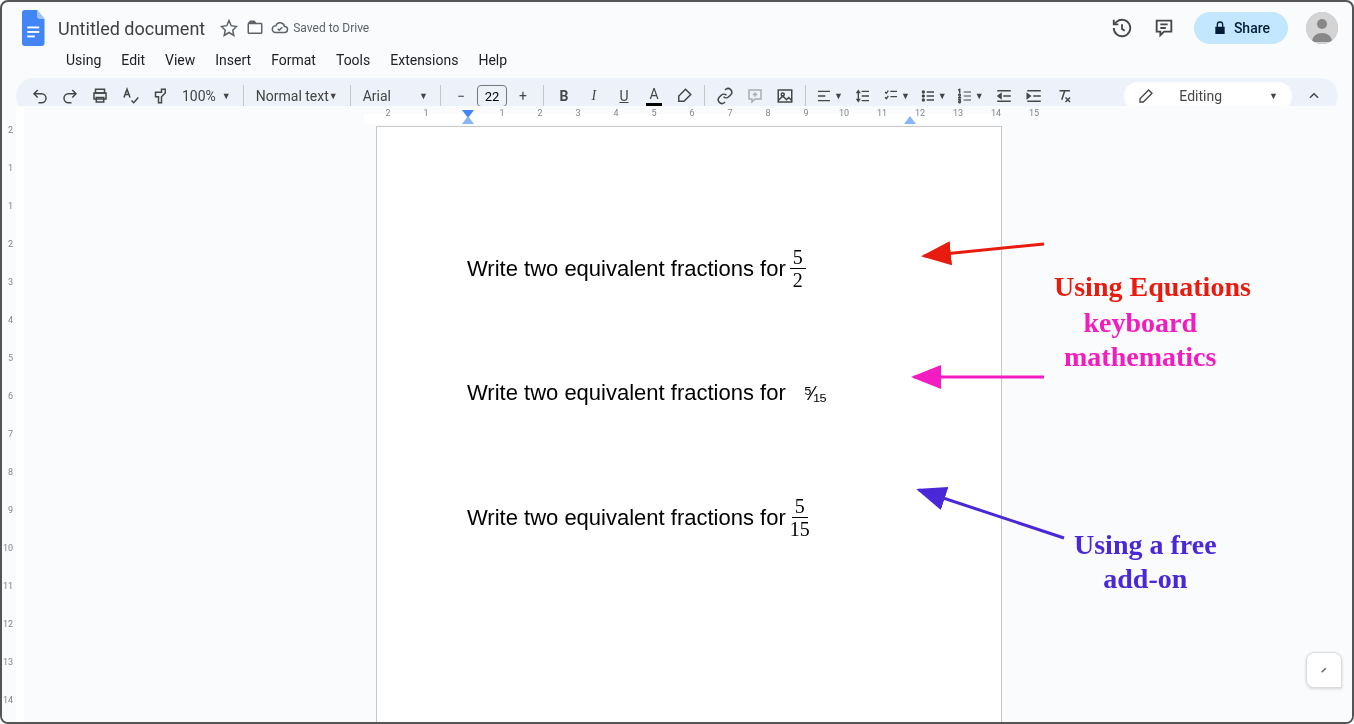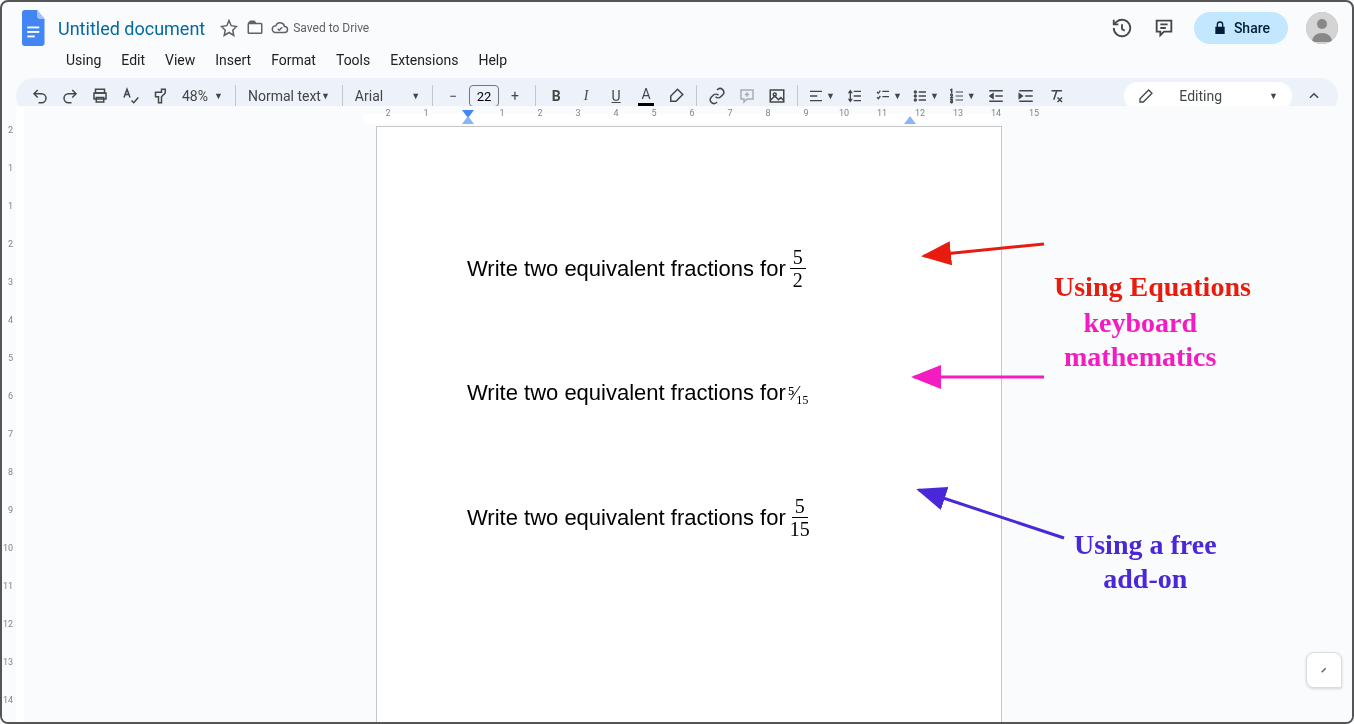--- a/index.html
+++ b/index.html
@@ -3,21 +3,21 @@
 <meta charset="utf-8">
 <style>
 * { margin:0; padding:0; box-sizing:border-box; }
 body { font-family:"Google Sans",Roboto,Arial,sans-serif; background:#f9fbfd; overflow:hidden; }
 .window { width:1354px; height:724px; border:2px solid #555; border-radius:8px; background:#f9fbfd; position:relative; overflow:hidden; }
 
 
 .titlebar { display:flex; align-items:center; padding:8px 14px 2px 14px; }
 .logo { width:36px; height:36px; display:flex; align-items:center; justify-content:center; margin-right:6px; }
 .logo svg { width:28px; height:36px; }
-.docname { font-size:18px; color:#0369a1; margin-right:8px; }
+.docname { font-size:18px; color:#404040; margin-right:8px; }
 .titlebtn { width:20px; height:20px; display:flex; align-items:center; justify-content:center; color:#5f6368; margin-left:6px; cursor:pointer; }
 .saved { font-size:12px; color:#5f6368; margin-left:6px; display:flex; align-items:center; gap:4px;}
 .spacer { flex:1; }
 .right-icons { display:flex; align-items:center; gap:18px; }
 .iconbtn { width:24px; height:24px; display:flex; align-items:center; justify-content:center; color:#5f6368; cursor:pointer; }
 .share-btn { background:#c3e7ff; color:#001d35; padding:8px 18px; border-radius:36px; display:flex; align-items:center; gap:6px; font-size:14px; font-weight:500; cursor:pointer; }
 .avatar { width:32px; height:32px; border-radius:50%; background:linear-gradient(135deg,#c8c8c8,#a0a0a0); display:flex; align-items:center; justify-content:center; overflow:hidden;}
 .avatar svg { width:32px;height:32px; }
 
 
@@ -43,21 +43,21 @@
 .canvas-wrap { flex:1; position:relative; background:#f9fbfd; overflow:hidden;}
 .hruler { height:18px; background:#f9fbfd; position:relative; font-size:9px; color:#80868b; }
 .hruler .white { position:absolute; left:340px; width:636px; top:8px; height:10px; background:#fff; }
 .hruler .mark { position:absolute; top:2px; transform:translateX(-50%); }
 .hruler .indent { position:absolute; top:4px; }
 .page { position:absolute; left:352px; top:20px; width:626px; height:820px; background:#fff; border:1px solid #c7c7c7; padding:120px 90px 60px 90px; }
 .docline { font-family:Arial,sans-serif; font-size:22px; color:#000; display:flex; align-items:center; margin-bottom:90px; }
 .frac-stack { display:inline-flex; flex-direction:column; align-items:center; font-family:'Times New Roman',serif; font-size:20px; line-height:1; margin-left:4px; }
 .frac-stack .num { border-bottom:1.5px solid #000; padding:0 3px 1px 3px; }
 .frac-stack .den { padding-top:1px; }
-.unicode-frac { font-family:Liberation Serif, serif; font-size:20px; margin-left:2px; letter-spacing:-1px;}
+.unicode-frac { font-family:Liberation Sans, sans-serif; font-size:20px; margin-left:18px; letter-spacing:-1px;}
 
 
 .annot { position:absolute; font-family:'Comic Sans MS','Segoe Script',cursive; font-size:28px; font-weight:600; line-height:1.2; }
 .red { color:#e81c0e;margin-top:48px; }
 .magenta { color:#f21cc1; }
 .purple { color:#4a27d8; }
 .arrow { position:absolute; }
 .explore-fab { position:absolute; right:10px; bottom:34px; width:36px; height:36px; border-radius:8px 8px 0 8px; background:#fff; border:1px solid #dadce0; display:flex; align-items:center; justify-content:center; box-shadow:0 1px 3px rgba(0,0,0,.15); color:#5f6368;}
 </style>
 </head>
@@ -163,21 +163,21 @@
           <path d="M4 14L8 3l4 11M5.5 10h5"></path>
           <path d="M14 18l3 3 6-7"></path>
         </svg>
       </span>
   <span class="tbbtn">
         <svg width="18" height="18" viewBox="0 0 24 24" fill="none" stroke="#444746" stroke-width="2">
           <path d="M14 3v4H6v6h4v8h4v-8l5-5V3z"></path>
         </svg>
       </span>
   <span class="zoom">
-        <span>48%</span>
+        <span>100%</span>
         <span class="chev">▼</span>
       </span>
   <div class="tbsep"></div>
   <span class="style-dd">
         <span>Normal text</span>
         <span class="chev">▼</span>
       </span>
   <div class="tbsep"></div>
   <span class="font-dd">
         <span>Arial</span>

